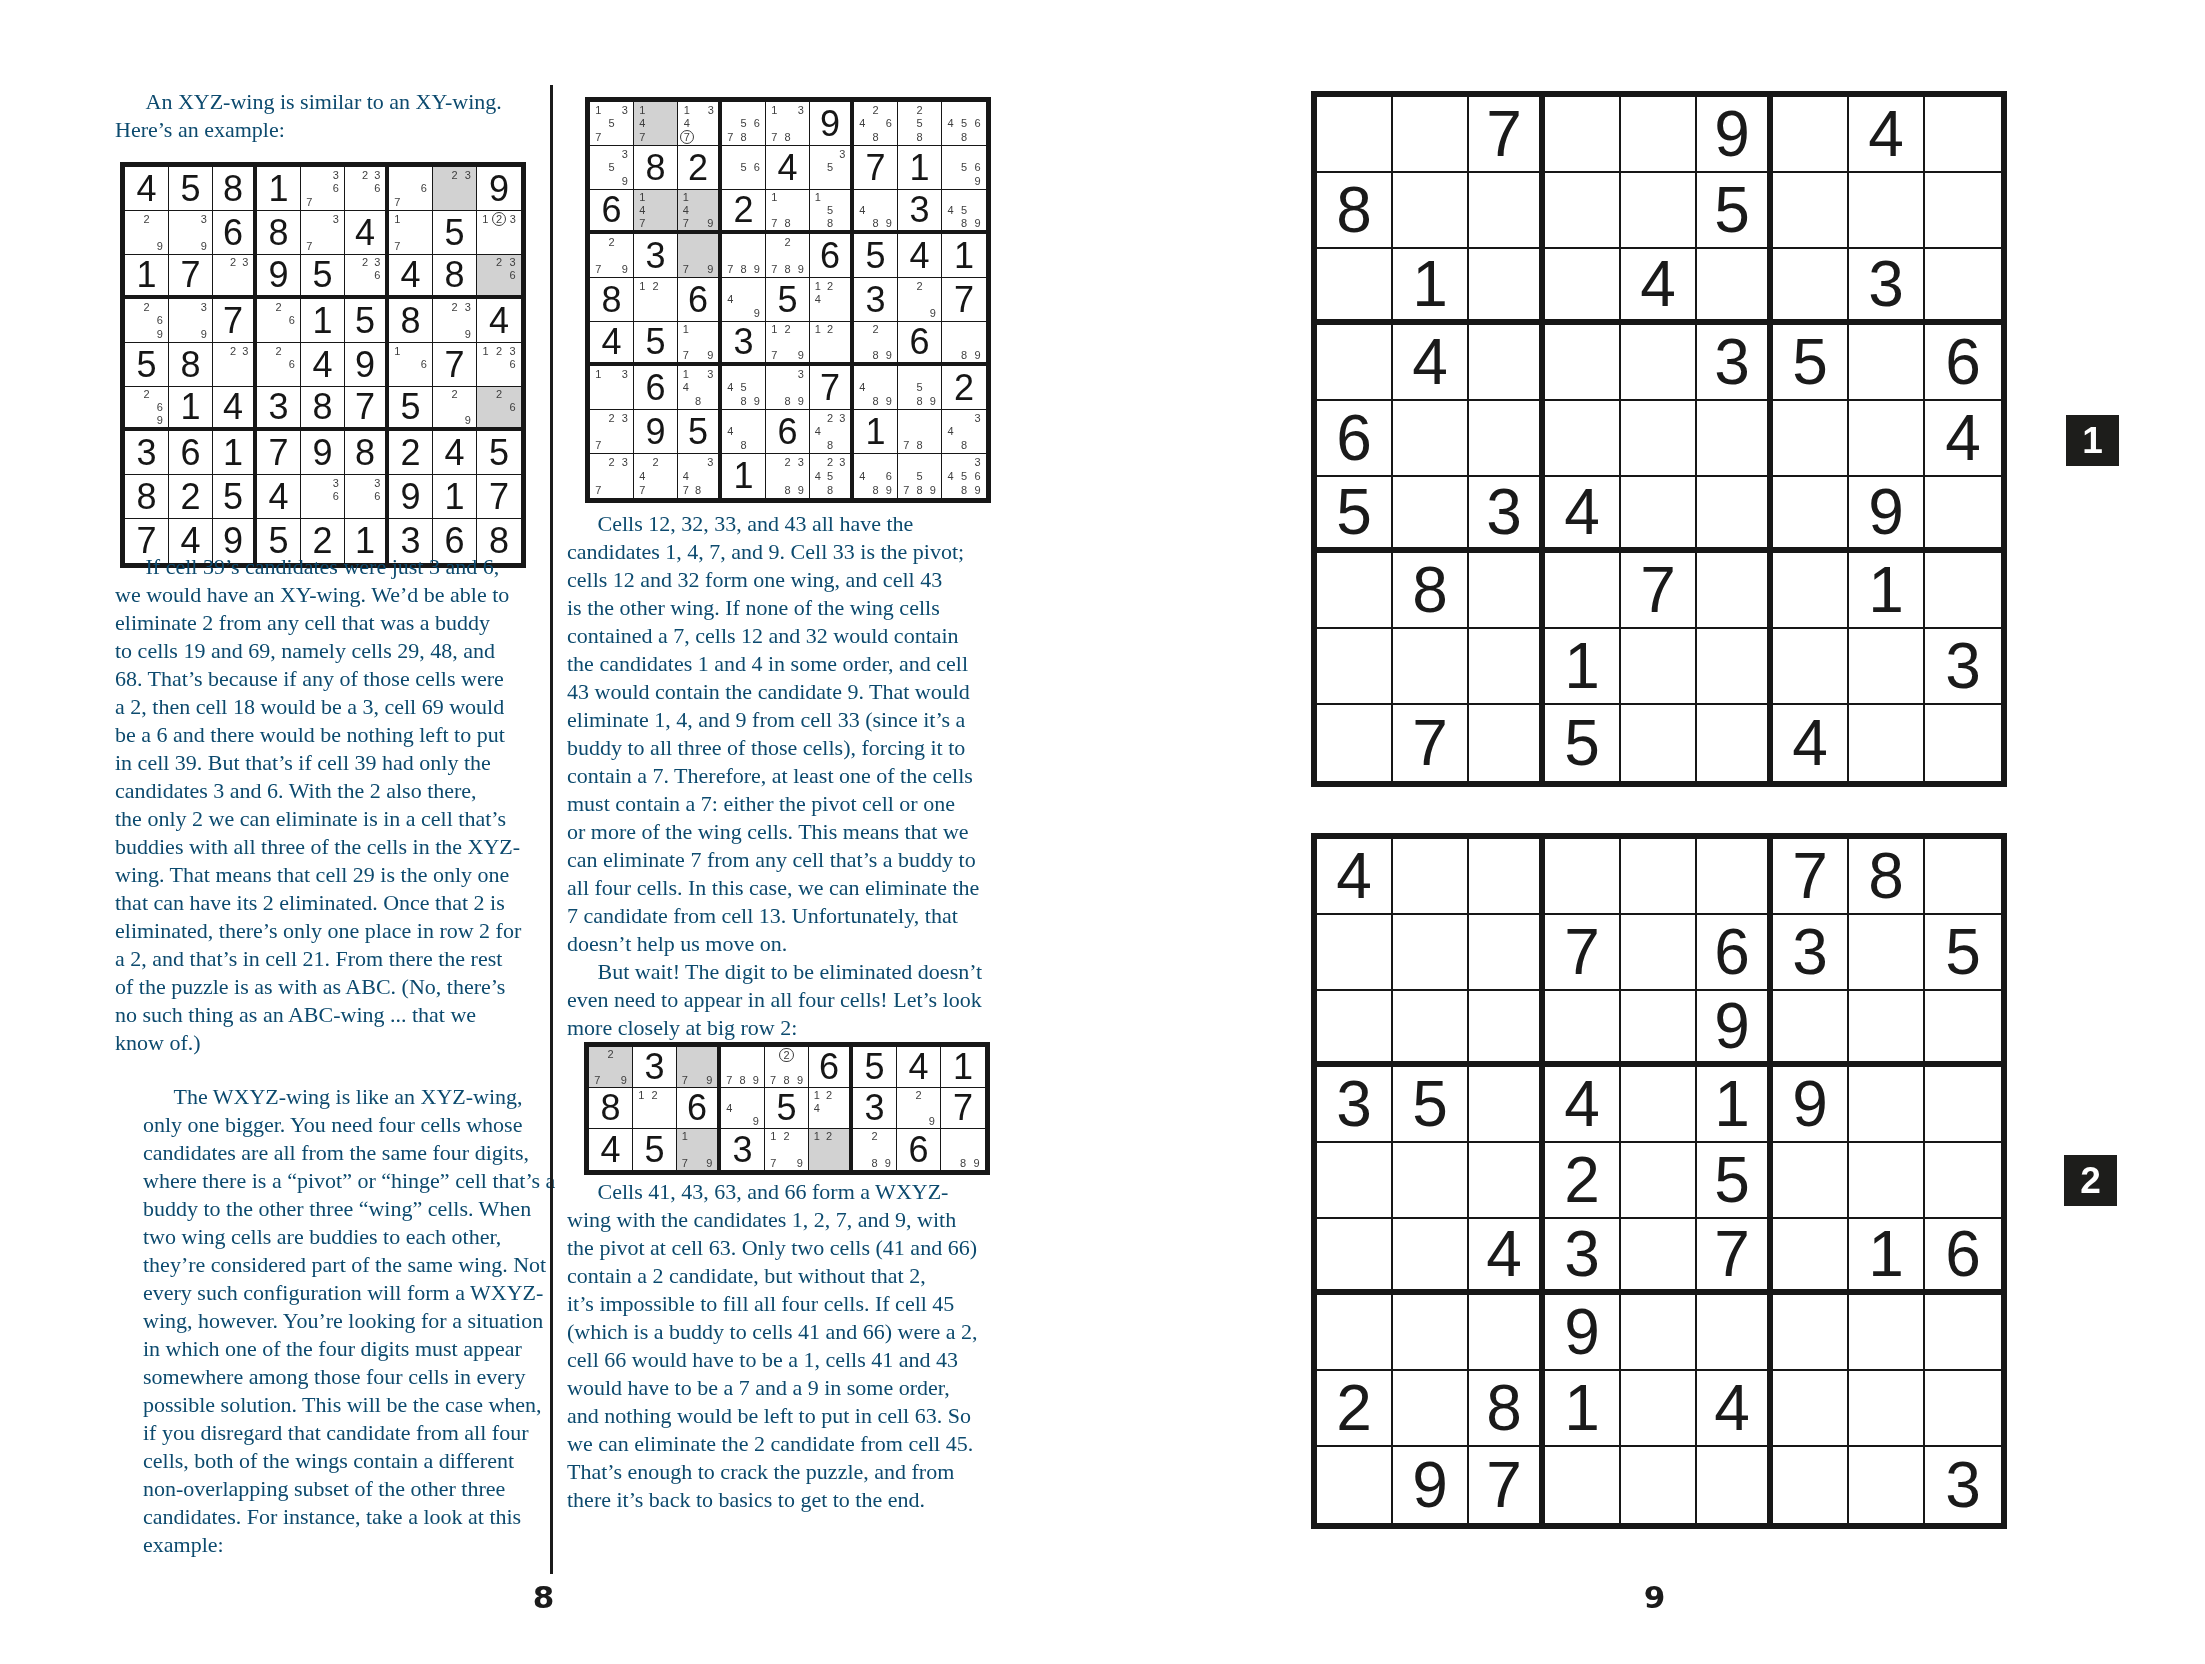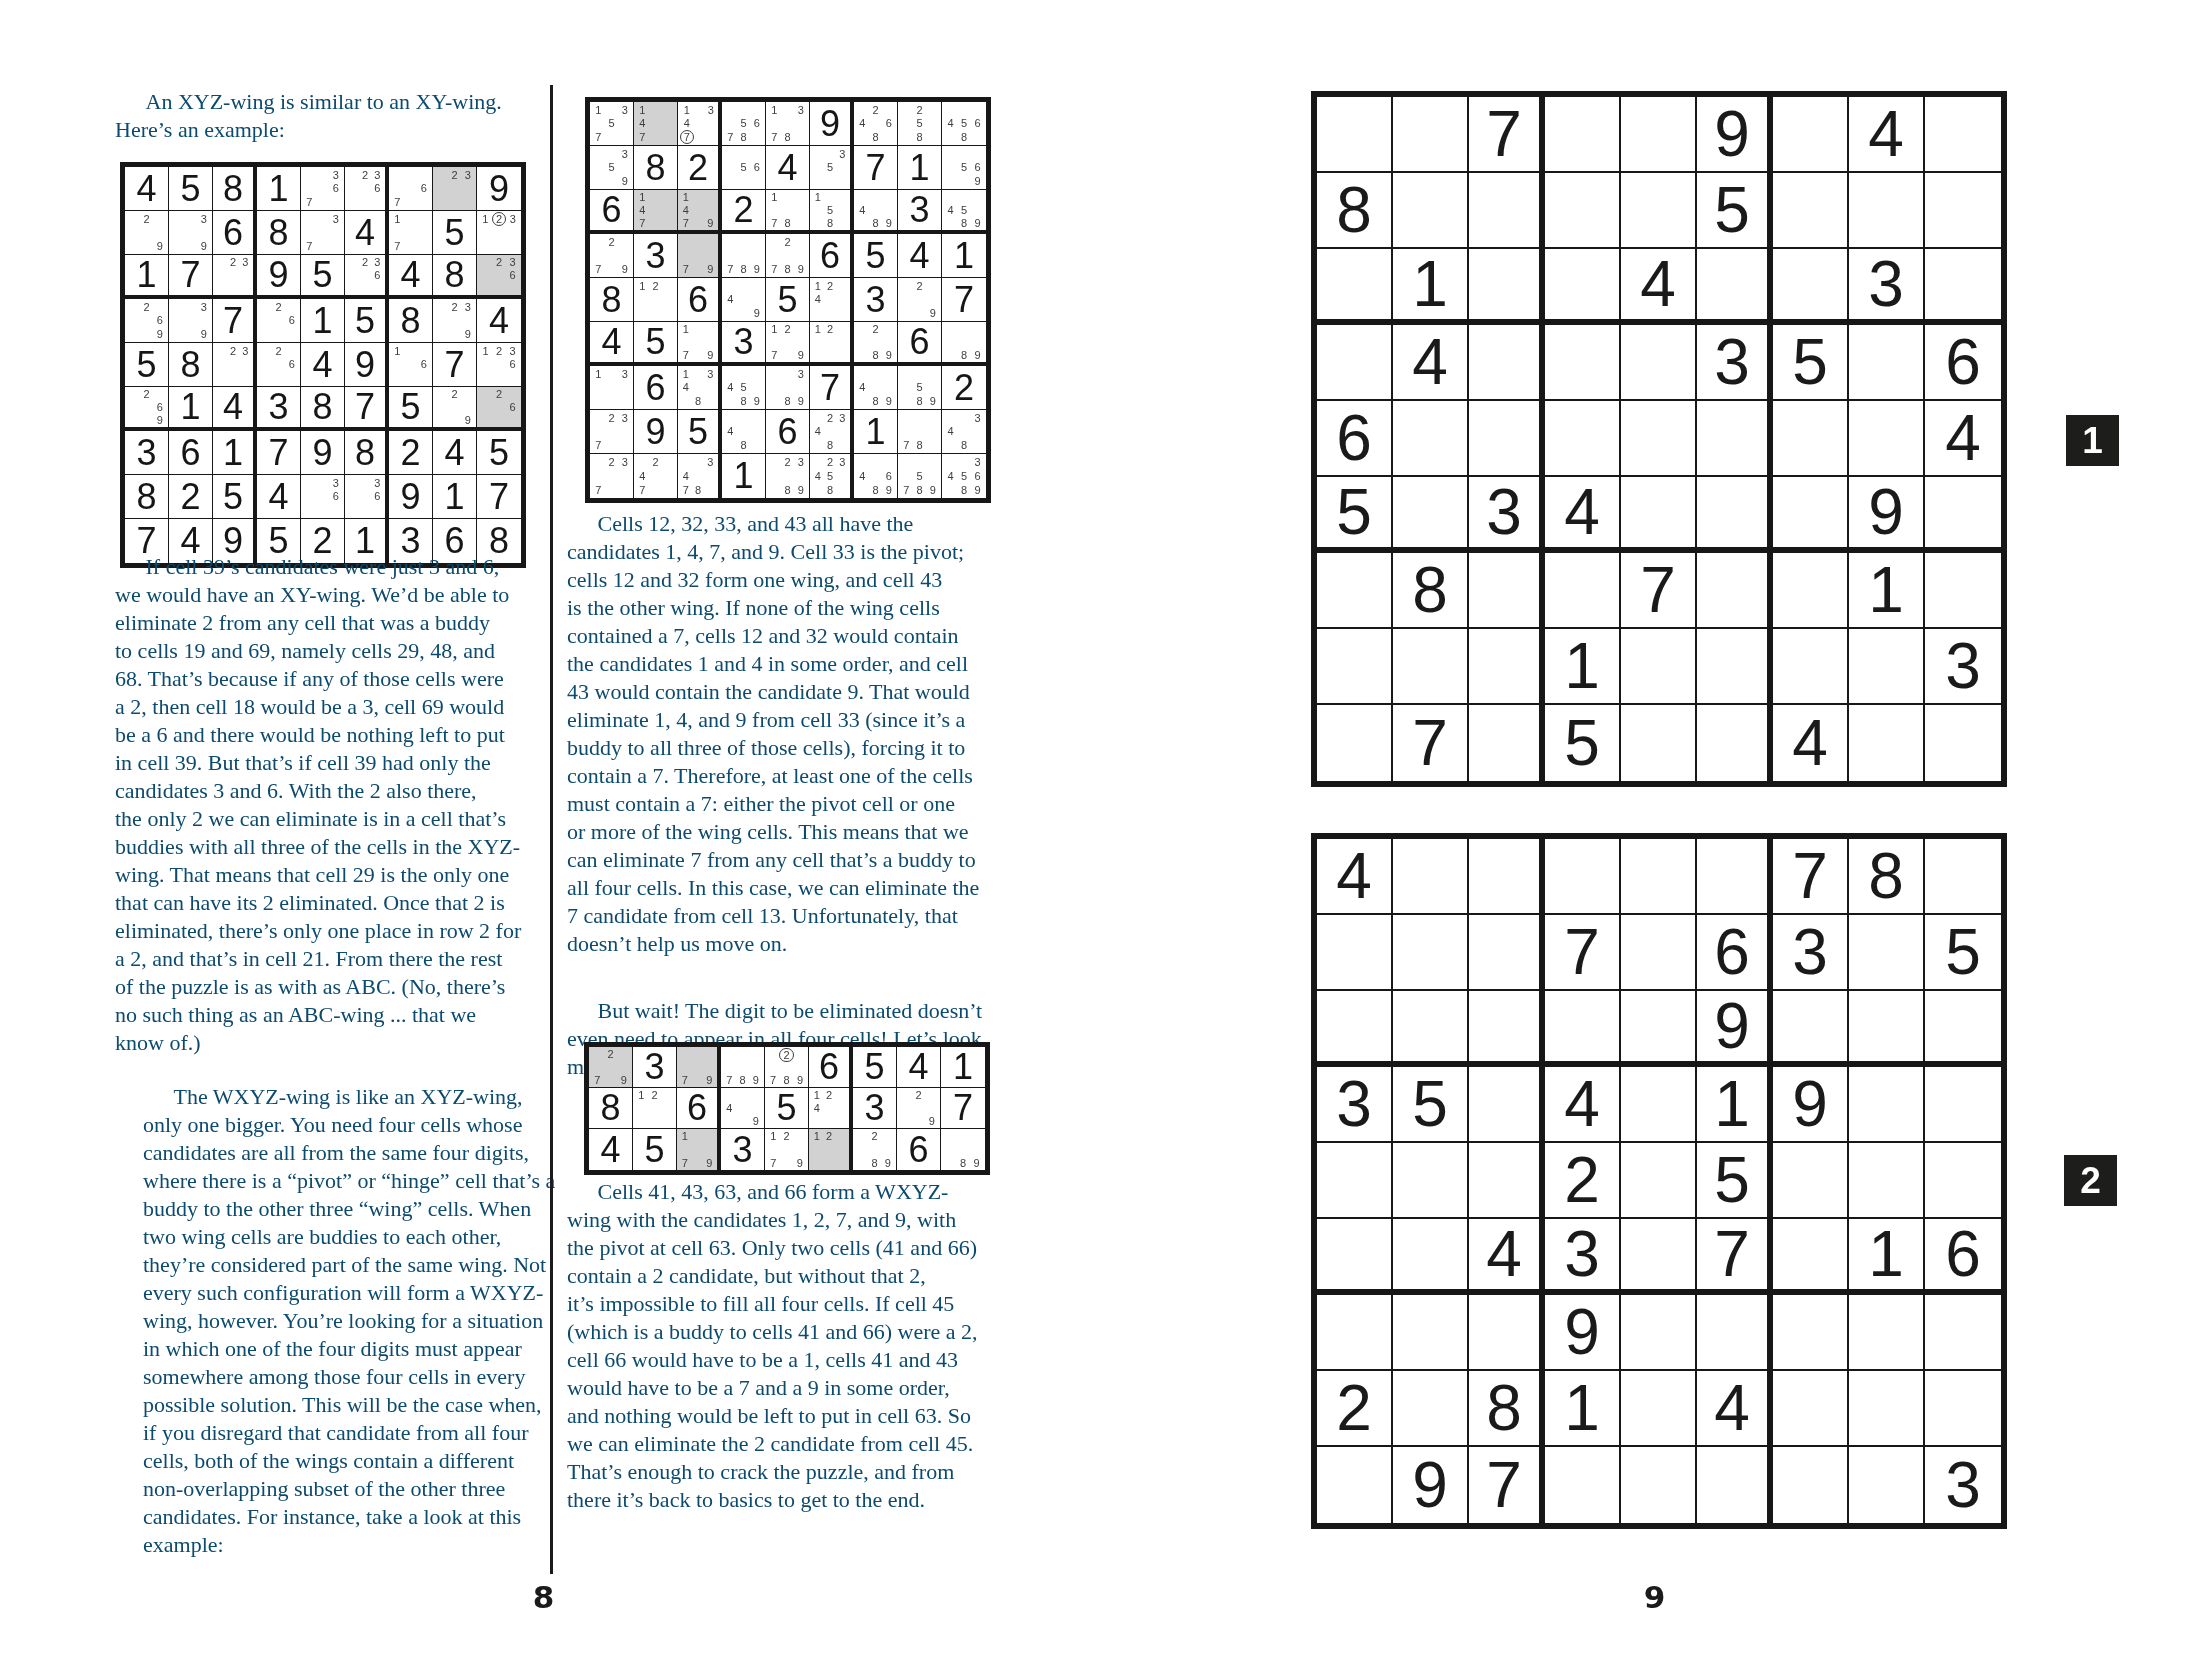--- a/index.html
+++ b/index.html
@@ -75,21 +75,21 @@
   #grid2   { left:585px;  top:97px; }
   #excerpt { left:584px;  top:1042px; }
   #puzzle1 { left:1311px; top:91px; }
   #puzzle2 { left:1311px; top:833px; }
 
   
   #intro { left:115px; top:88px; }
   #para-xy { left:115px; top:553px;font-family:Liberation Serif, serif; }
   #para-wxyz { left:115px; top:1083px;margin-left:28px; }
   #para-cells { left:567px; top:510px; }
-  #para-butwait { left:567px; top:958px;margin-top:39px; }
+  #para-butwait { left:567px; top:958px; }
   #para-conclusion { left:567px; top:1178px; }
 
   #pageno-left  { left:501px;  top:1579px; }
   #pageno-right { left:1612px; top:1579px; }
   #label1 { left:2066px; top:415px; }
   #label2 { left:2064px; top:1155px; }
 </style>
 </head>
 <body>
 

